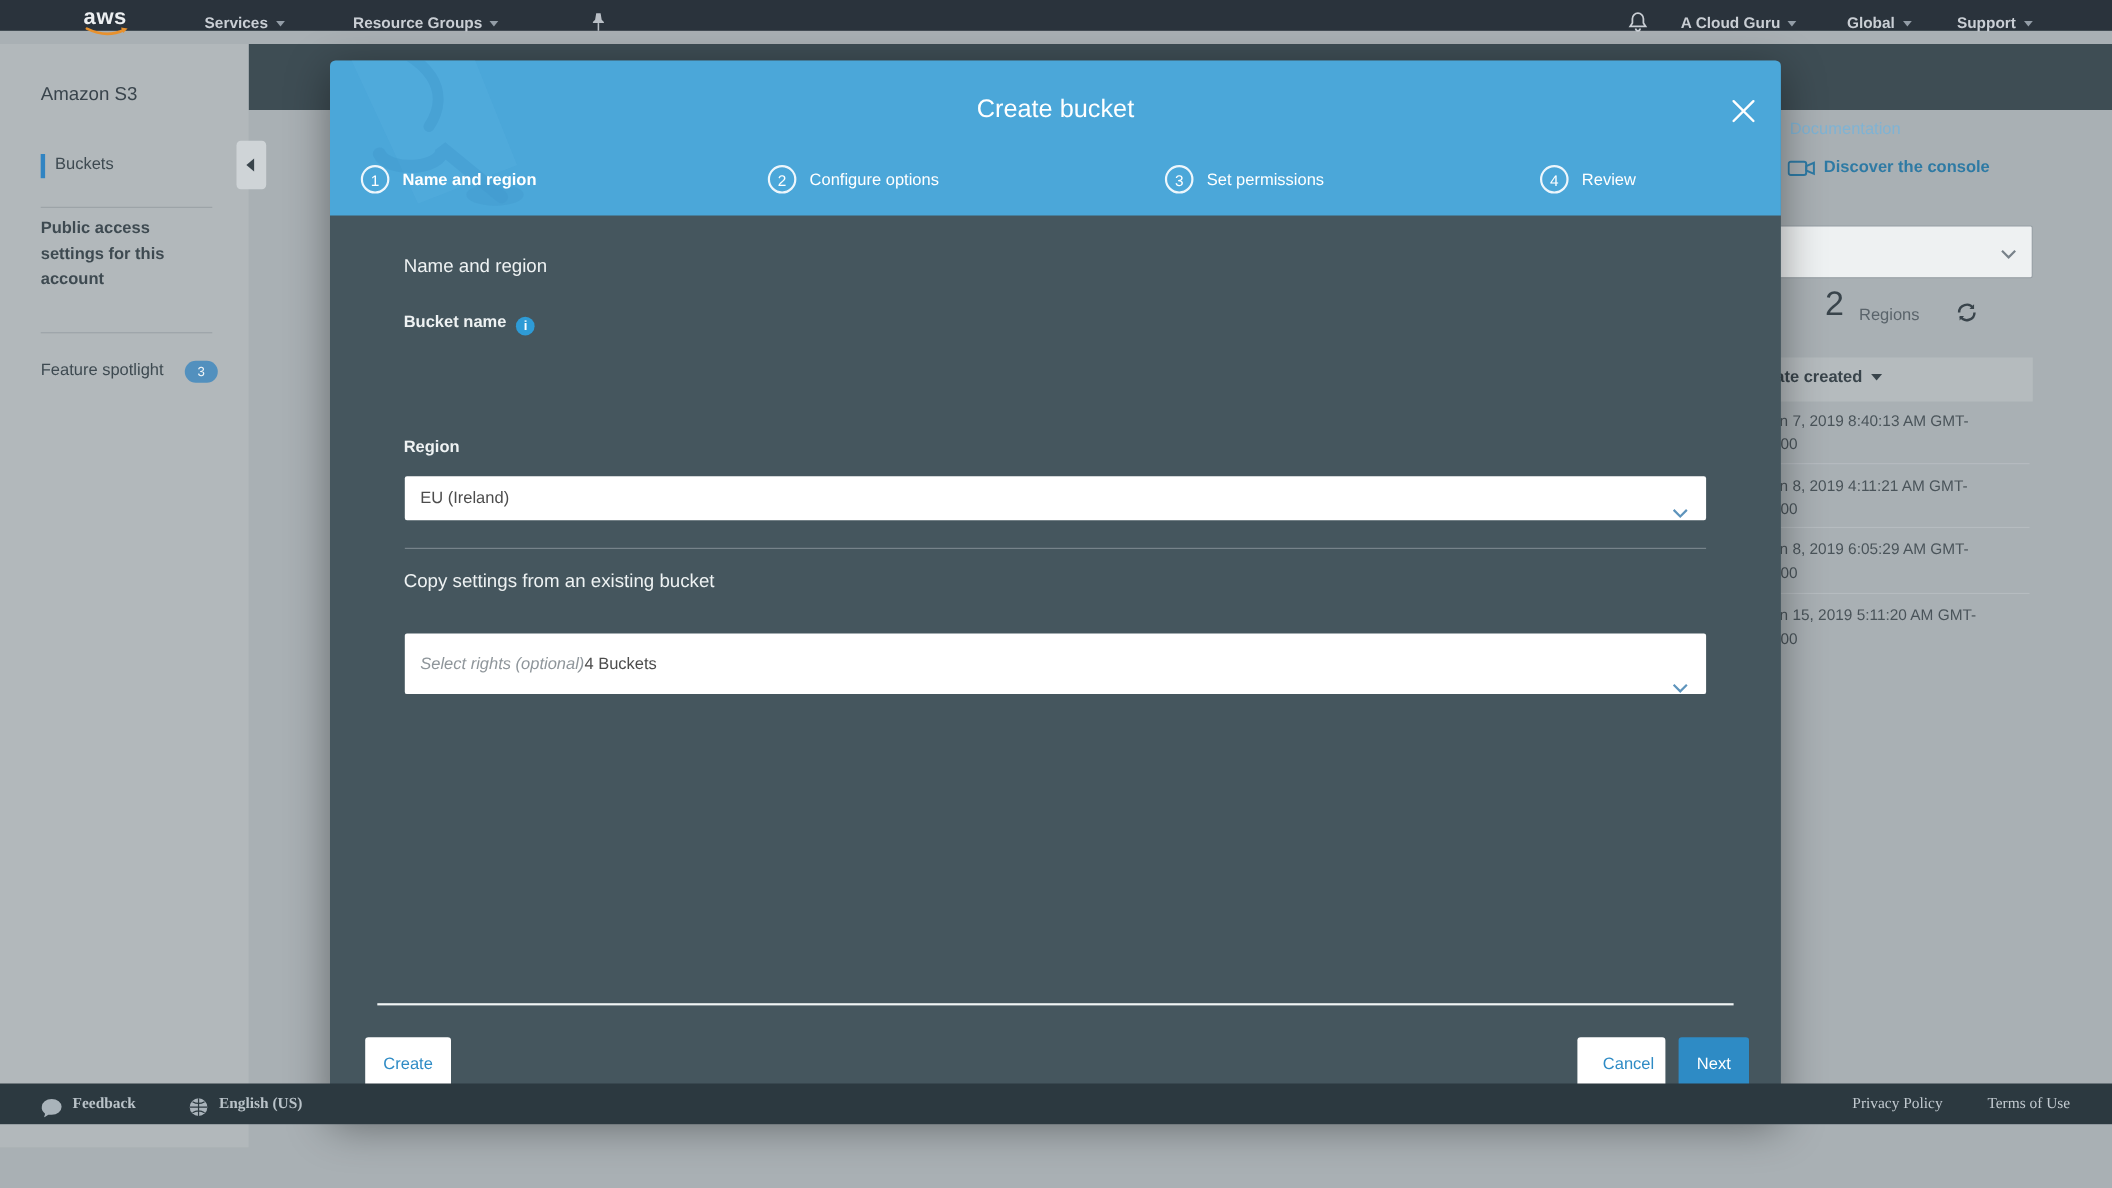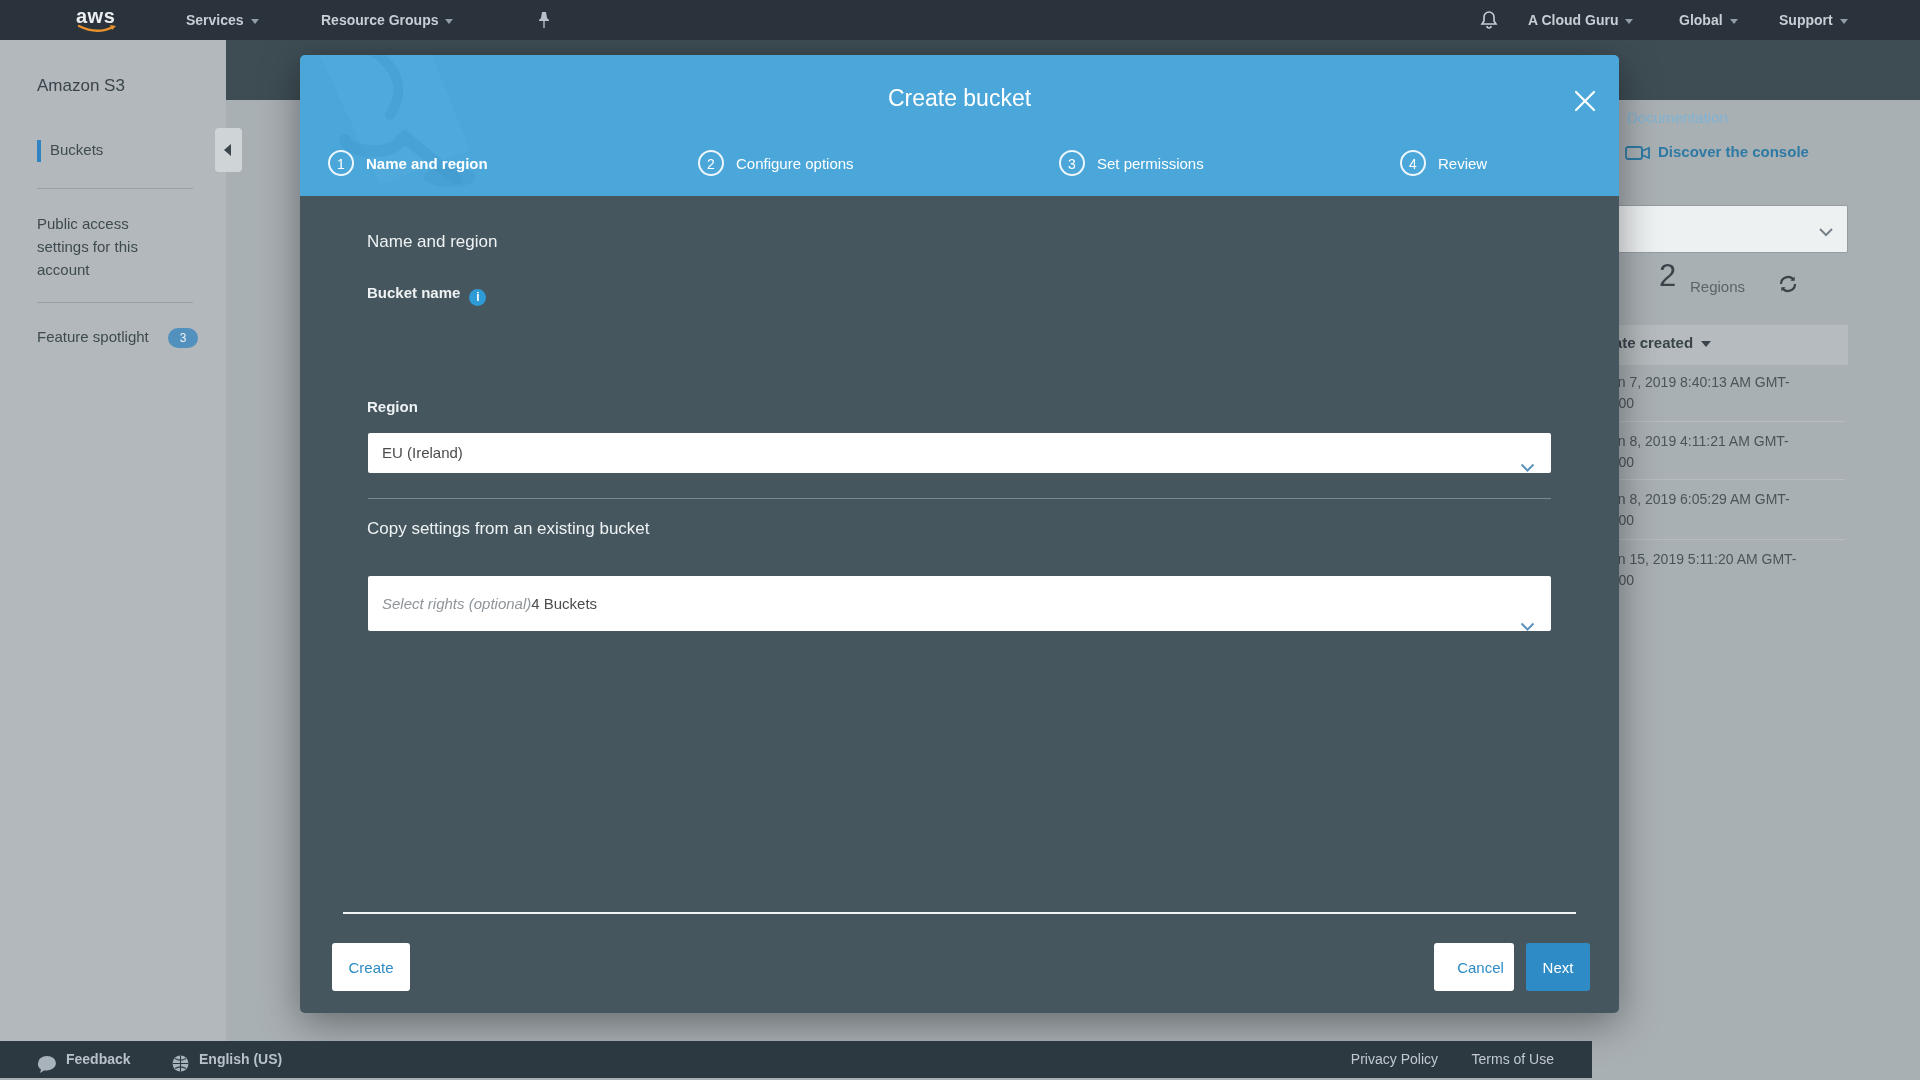--- a/index.html
+++ b/index.html
@@ -1,21 +1,21 @@
 <!DOCTYPE html>
 <html><head>
 <meta charset="utf-8">
 <style>
   * { margin:0; padding:0; box-sizing:border-box; }
   html,body { width:1920px; height:1080px; overflow:hidden; }
   body { font-family:"Liberation Sans", sans-serif; background:#A9B0B4; }
   #app { position:relative; width:1920px; height:1080px; }
 
   
-  .topnav { position:absolute; left:0; top:0; width:1920px; height:40px; background:#2A333C; z-index:20; }
+  .topnav { position:absolute; left:0; top:0; width:1920px; height:28px; background:#2A333C; z-index:20; }
   .logo { position:absolute; left:76px; top:5px; width:46px; color:#ECEFF1; font-size:20px; font-weight:bold; letter-spacing:.5px; }
   .logo svg { display:block; margin:-4px 0 0 1px; }
   .nav-item { position:absolute; top:0; height:40px; line-height:40px; color:#C9CED4; font-size:14px; font-weight:600; cursor:pointer; }
   .caret { display:inline-block; width:0; height:0; border-left:4px solid transparent; border-right:4px solid transparent; border-top:5px solid #939DA7; margin-left:7px; vertical-align:middle; }
   .pin { position:absolute; left:536px; top:11px; }
   .bell { position:absolute; left:1479px; top:10px; cursor:pointer; }
 
   
   .sidebar { position:absolute; left:0; top:40px; width:226px; height:1003px; background:#B2B8BB; }
   .sb-title { position:absolute; left:37px; top:36px; font-size:17px; color:#39444C; }
@@ -66,21 +66,21 @@
   .f-select .chev { position:absolute; right:16px; top:50%; margin-top:-5px; }
   .sel-ph { font-style:italic; color:#8F969B; }
   .m-div { position:absolute; left:68px; top:443px; width:1183px; height:1px; background:#7C898F; }
   .m-endline { position:absolute; left:43px; top:857px; width:1233px; height:2px; background:#F1F4F5; }
 
   .btn { position:absolute; top:888px; height:48px; border:none; border-radius:3px; font-family:"Liberation Sans",sans-serif; font-size:15px; cursor:pointer; }
   .btn.light { background:#FFFFFF; color:#2E8BC5; }
   .btn.primary { background:#2E8BC5; color:#FFFFFF; }
 
   
-  .footer { position:absolute; left:0; top:1041px; width:1592px; height:37px; background:#2C3940; z-index:20; }
+  .footer { position:absolute; left:0; top:985px; width:1920px; height:37px; background:#2C3940; z-index:20;font-family:Liberation Serif, serif; }
   .ft { position:absolute; top:0; height:37px; line-height:37px; font-size:14px; }
   .ft-link { color:#B9C2C8; font-weight:bold; cursor:pointer; }
   .ft-copy { color:#7F8B92; font-size:13.5px; }
 </style>
 </head>
 <body>
 
 <div id="app">
 
   <header class="topnav">
@@ -115,21 +115,21 @@
   </div>
 
   <aside class="sidebar">
     <div class="sb-title">Amazon S3</div>
     <div class="sb-tab">
         <span class="tri"></span>
       </div>
     <div class="sb-bar"></div>
     <div class="sb-item" style="top:101px"><span style="margin-left:13px">Buckets</span></div>
     <div class="sb-div" style="top:148px"></div>
-    <div class="sb-item" style="top:172px; width:135px; line-height:23px;">Public access settings for this account</div>
+    <div class="sb-item" style="top:156px; width:135px; line-height:23px;font-weight:bold;">Public access settings for this account</div>
     <div class="sb-div" style="top:262px"></div>
     <div class="sb-item" style="top:288px">Feature spotlight</div>
     <div class="badge">3</div>
   </aside>
 
   <div class="cam">
     <svg width="26" height="18" viewBox="0 0 26 18">
         <rect x="1" y="3" width="16" height="12" rx="2" fill="none" stroke="#2E7AA4" stroke-width="1.8"></rect>
         <path d="M17 7 l7 -3 v10 l-7 -3 z" fill="none" stroke="#2E7AA4" stroke-width="1.8"></path>
       </svg>

